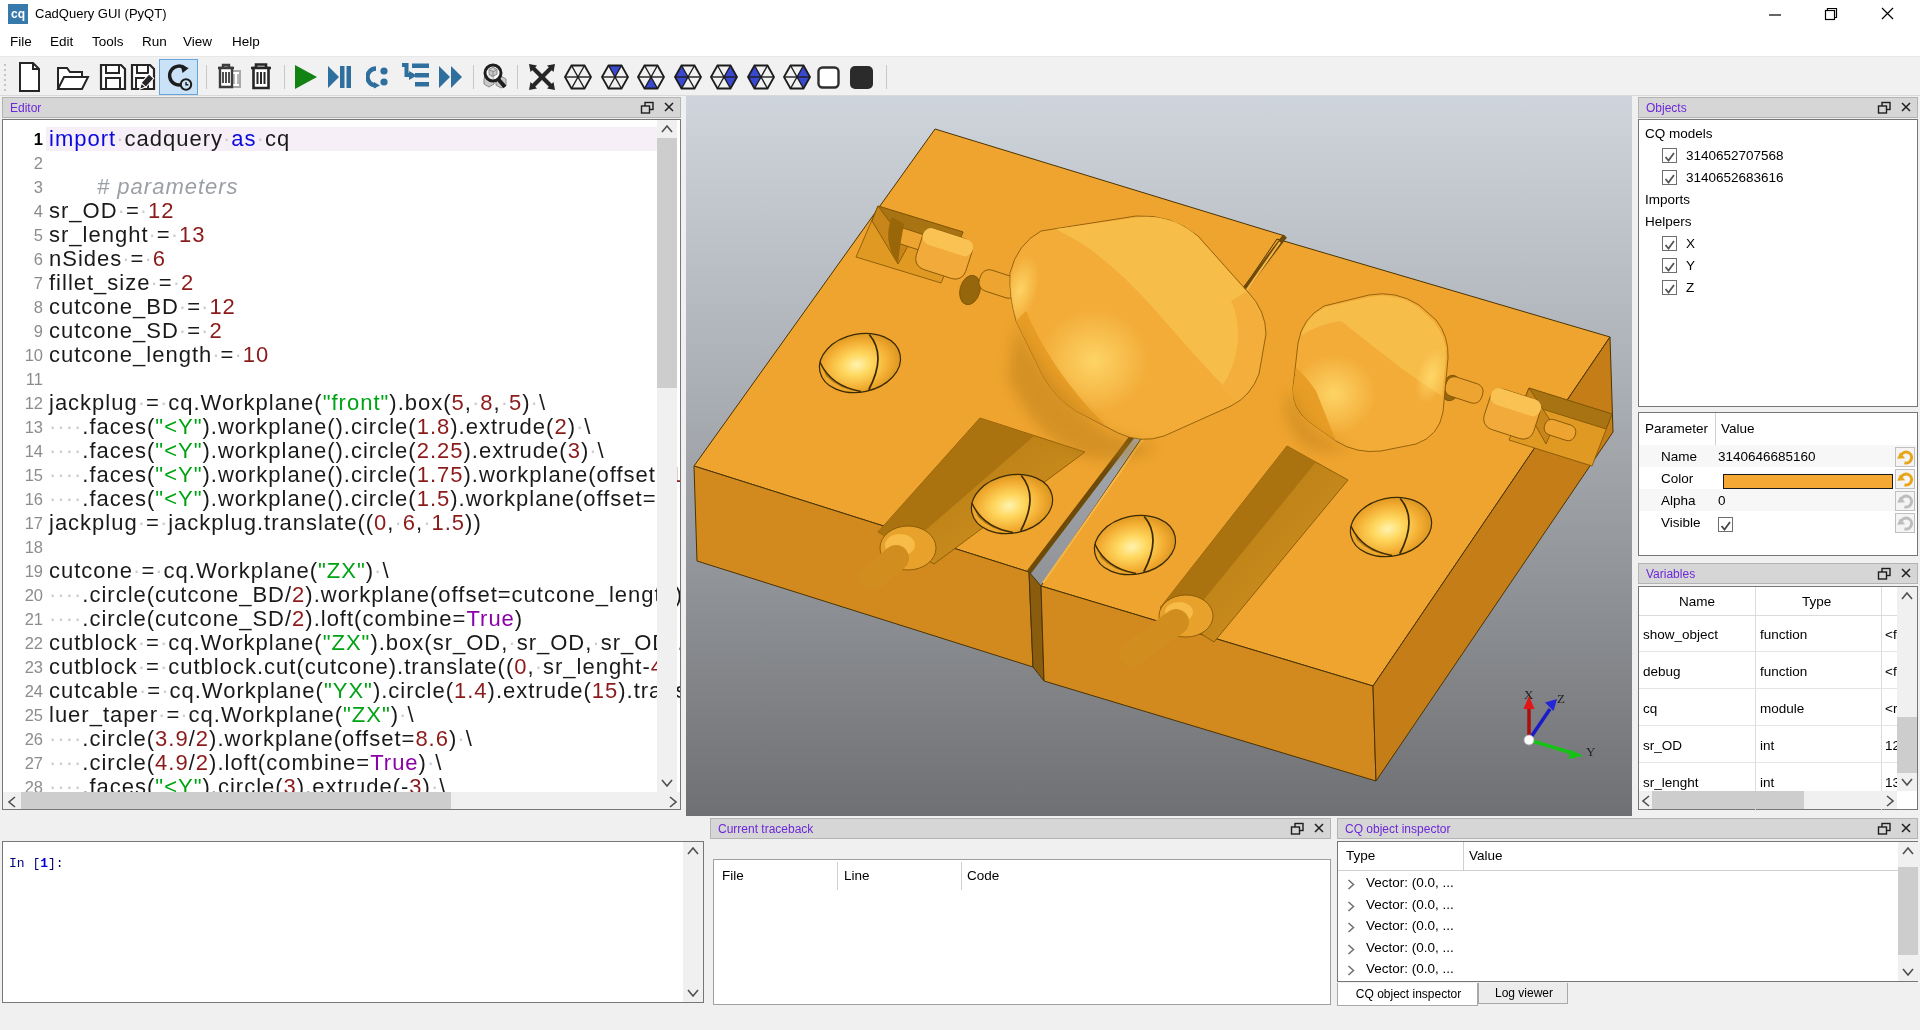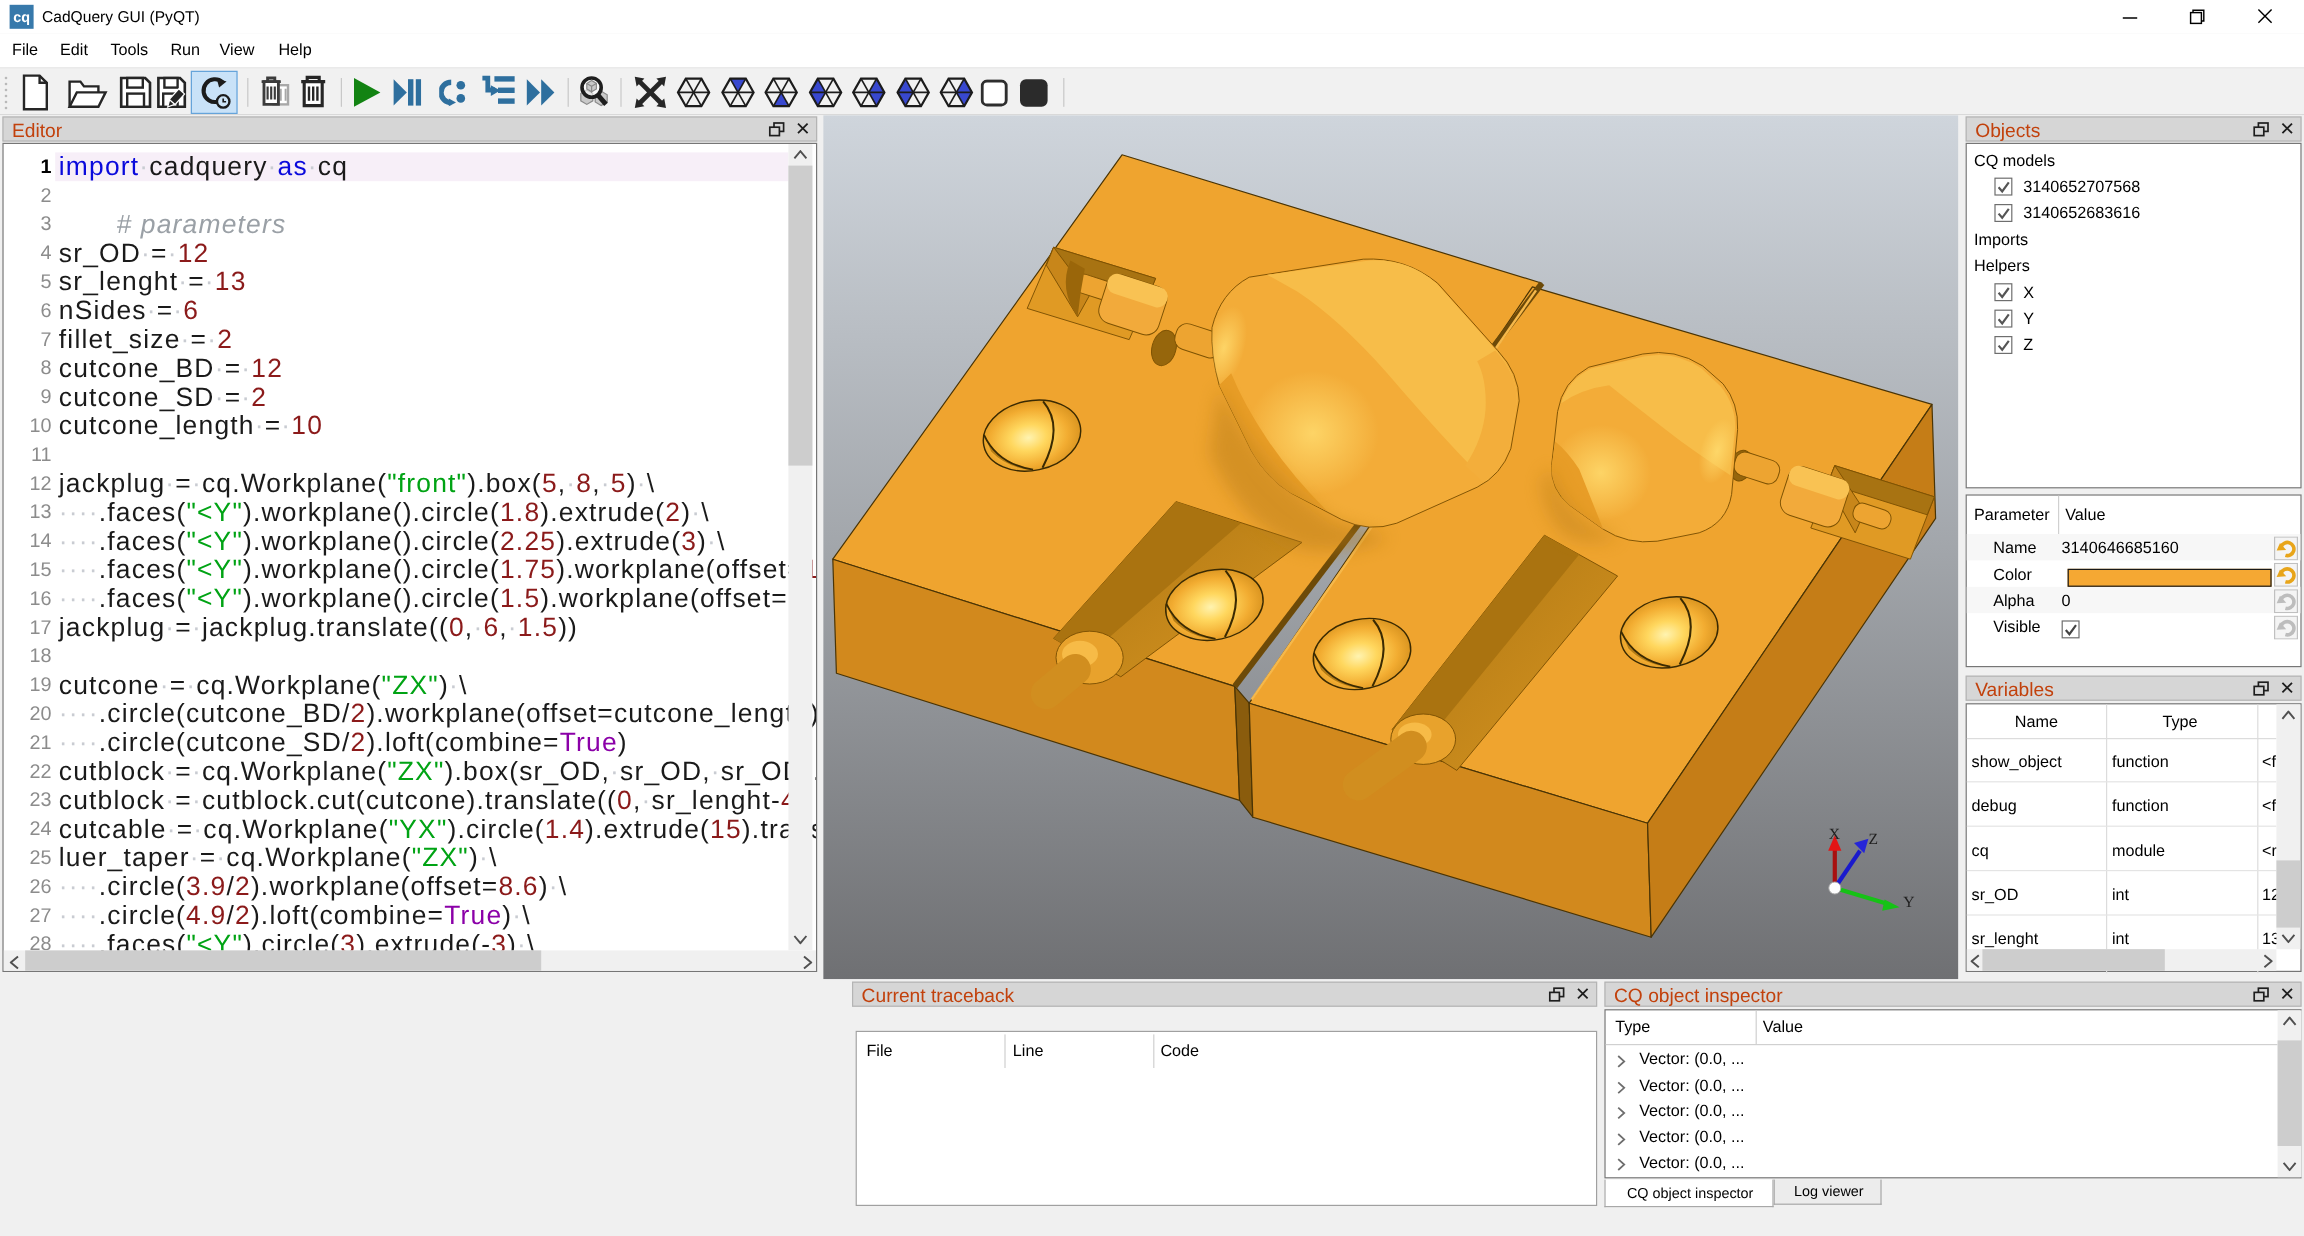--- a/index.html
+++ b/index.html
@@ -12,21 +12,21 @@
 #apptitle { position:absolute; left:35px; top:6px; font-size:13px; color:#000; }
 #titlebar svg.winglyph { position:absolute; top:7px; }
 #menubar { position:absolute; left:0; top:28px; width:1920px; height:28px; background:#ffffff; }
 .menuitem { position:absolute; top:6px; font-size:13.5px; color:#000; }
 #toolbar { position:absolute; left:0; top:56px; width:1920px; height:40px; background:#f1f1f1;
   border-bottom:1px solid #d9d9d9; border-top:1px solid #e8e8e8; }
 .tbicon { position:absolute; top:4px; }
 .tbsep { position:absolute; top:8px; width:1px; height:24px; background:#c8c8c8; }
 #dockarea { position:absolute; left:0; top:96px; width:1920px; height:934px; background:#f0f0f0; }
 .docktitle { position:absolute; background:#d6d6d6; border:1px solid #b4b4b4; }
-.docktitle .dtext { position:absolute; left:7px; top:3px; font-size:16px; color:#c2410c; }
+.docktitle .dtext { position:absolute; left:7px; top:3px; font-size:12px; color:#6d28d9; }
 .dockbtns { position:absolute; right:4px; top:3px; }
 .frame { position:absolute; background:#ffffff; border:1px solid #767676; }
 
 .sb { position:absolute; background:#f0f0f0; }
 .sbthumb { position:absolute; background:#cdcdcd; }
 
 #code { position:absolute; left:46px; top:7px; font-size:22px; line-height:24px; letter-spacing:1.0px;
   white-space:pre; color:#1a1a1a; }
 #gutter { position:absolute; left:0; top:7px; width:40px; font-size:16.5px; line-height:24px;
   text-align:right; color:#8c8c8c; }
@@ -619,20 +619,31 @@
       <svg style="position:absolute; left:3px; top:4px" width="8" height="12">
           <path d="M7,1 L1,6 L7,11" fill="none" stroke="#505050" stroke-width="1.6"></path>
         </svg>
       <div class="sbthumb" style="left:13px; top:0px; width:152px; height:18px;"></div>
       <svg style="position:absolute; right:3px; top:4px" width="8" height="12">
           <path d="M1,1 L7,6 L1,11" fill="none" stroke="#505050" stroke-width="1.6"></path>
         </svg>
     </div>
   </div>
 
+  <div class="frame" style="left:2px; top:745px; width:702px; height:162px;">
+    <div style="position:absolute; left:6px; top:14px; font-family:'Liberation Mono',monospace; font-size:13px; color:#000080;">In [<span style="font-weight:bold; color:#0000dd">1</span>]:</div>
+    <div class="sb" style="left:680px; top:0px; width:20px; height:160px;">
+      <svg style="position:absolute; left:4px; top:5px" width="12" height="8">
+          <path d="M1,7 L6,1 L11,7" fill="none" stroke="#505050" stroke-width="1.6"></path>
+        </svg>
+      <svg style="position:absolute; left:4px; bottom:5px" width="12" height="8">
+          <path d="M1,1 L6,7 L11,1" fill="none" stroke="#505050" stroke-width="1.6"></path>
+        </svg>
+    </div>
+  </div>
 
   <div class="docktitle" style="left:710px; top:722px; width:621px; height:21px;">
     <div class="dtext">Current traceback</div>
     <svg class="dockbtns" width="36" height="14">
         <g fill="none" stroke="#1e1e1e" stroke-width="1.4">
           <rect x="5" y="1.5" width="8" height="7"></rect>
           <rect x="1.5" y="5" width="8" height="7" fill="#d6d6d6"></rect>
         </g>
         <path d="M25,2 l8,8 M33,2 l-8,8" stroke="#1e1e1e" stroke-width="1.5" fill="none"></path>
       </svg>

